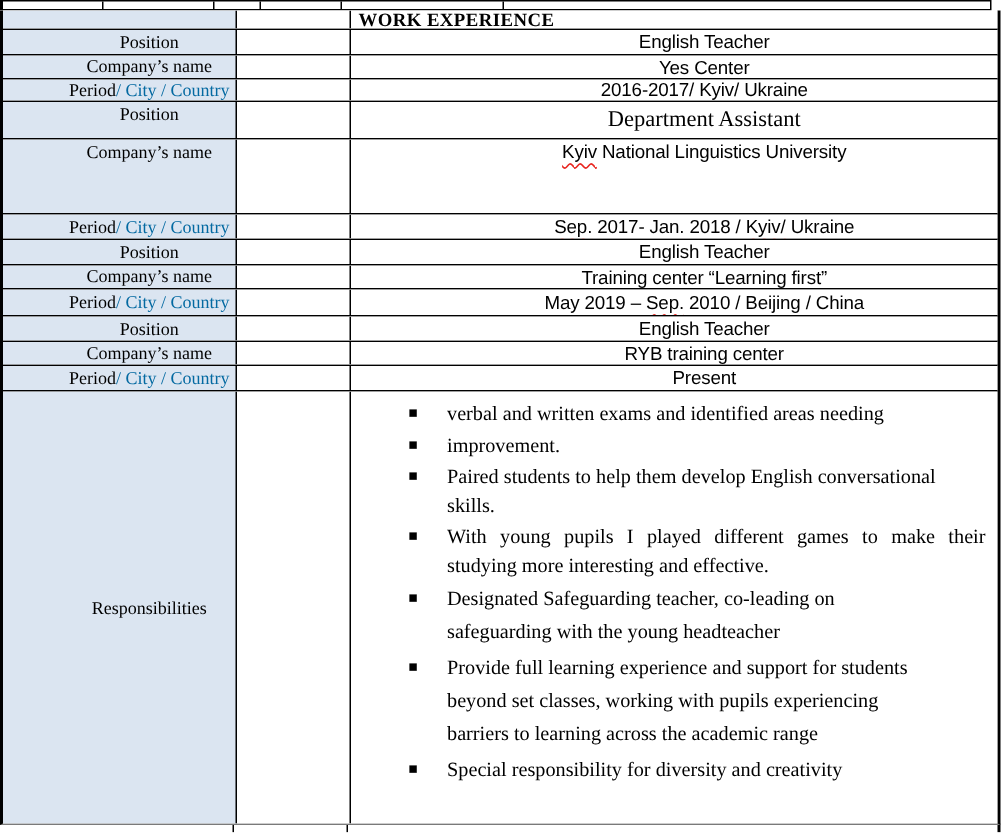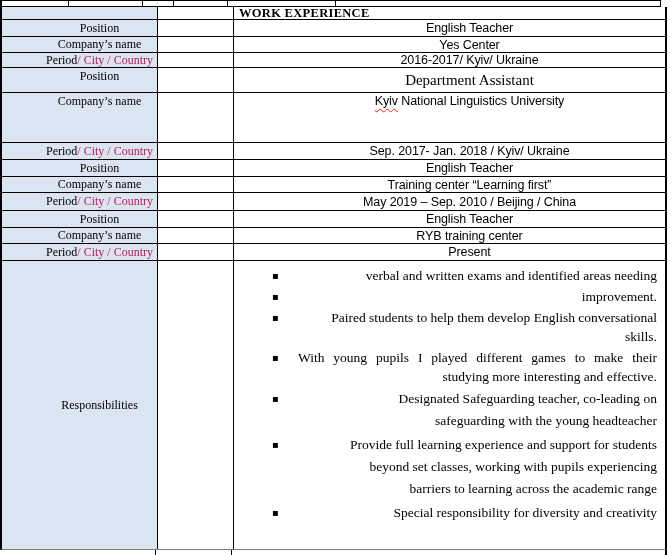--- a/index.html
+++ b/index.html
@@ -24,33 +24,33 @@
               font-size:12px;line-height:13px;}
   .label-cell.valign-top{align-items:flex-start;padding-top:2px;}
   .mid-cell{width:76px;border-right:1px solid #000;background:#fff;}
   .value-cell{flex:1;display:flex;align-items:center;justify-content:center;
               text-align:center;background:#fff;}
   .value-cell.valign-top{align-items:flex-start;padding-top:1px;}
   .v-sans{font-family:"Liberation Sans",sans-serif;font-size:12.5px;letter-spacing:-0.1px;line-height:14px;}
   .v-script{font-family:cursive;font-size:15px;line-height:17px;}
   .header-cell{justify-content:flex-start;padding-left:5px;font-weight:bold;
                font-size:12.5px;letter-spacing:0.3px;line-height:12px;text-align:center;}
-  .muted{color:#be185d;}
+  .muted{color:#0369a1;}
   .miss{text-decoration:underline;text-decoration-style:wavy;text-decoration-color:#e8251f;
         text-decoration-thickness:1px;text-underline-offset:3px;text-decoration-skip-ink:none;}
 
   
   .resp-cell{display:block;text-align:left;padding:5px 8px 0 8px;
              font-size:13.5px;line-height:19px;}
   .resp-cell ul{list-style:none;margin:0;padding:0 0 0 30px;}
   .resp-cell li{position:relative;padding-left:26px;margin-bottom:2px;}
   .resp-cell li.loose{line-height:22px;}
   .resp-cell .bullet{position:absolute;left:0;top:0;font-size:10px;
                      font-family:"DejaVu Sans",sans-serif;}
-  .bline{text-align:right;}
+  .bline{text-align:left;}
   .bline.stretch{text-align:justify;text-align-last:justify;}
 
   
   .bottom-strip{position:absolute;top:550px;left:0;width:667px;height:5px;background:#fff;}
   .bottom-strip .vline{position:absolute;top:0;bottom:0;background:#000;}
 </style>
 </head>
 <body>
 
 <div class="page">

